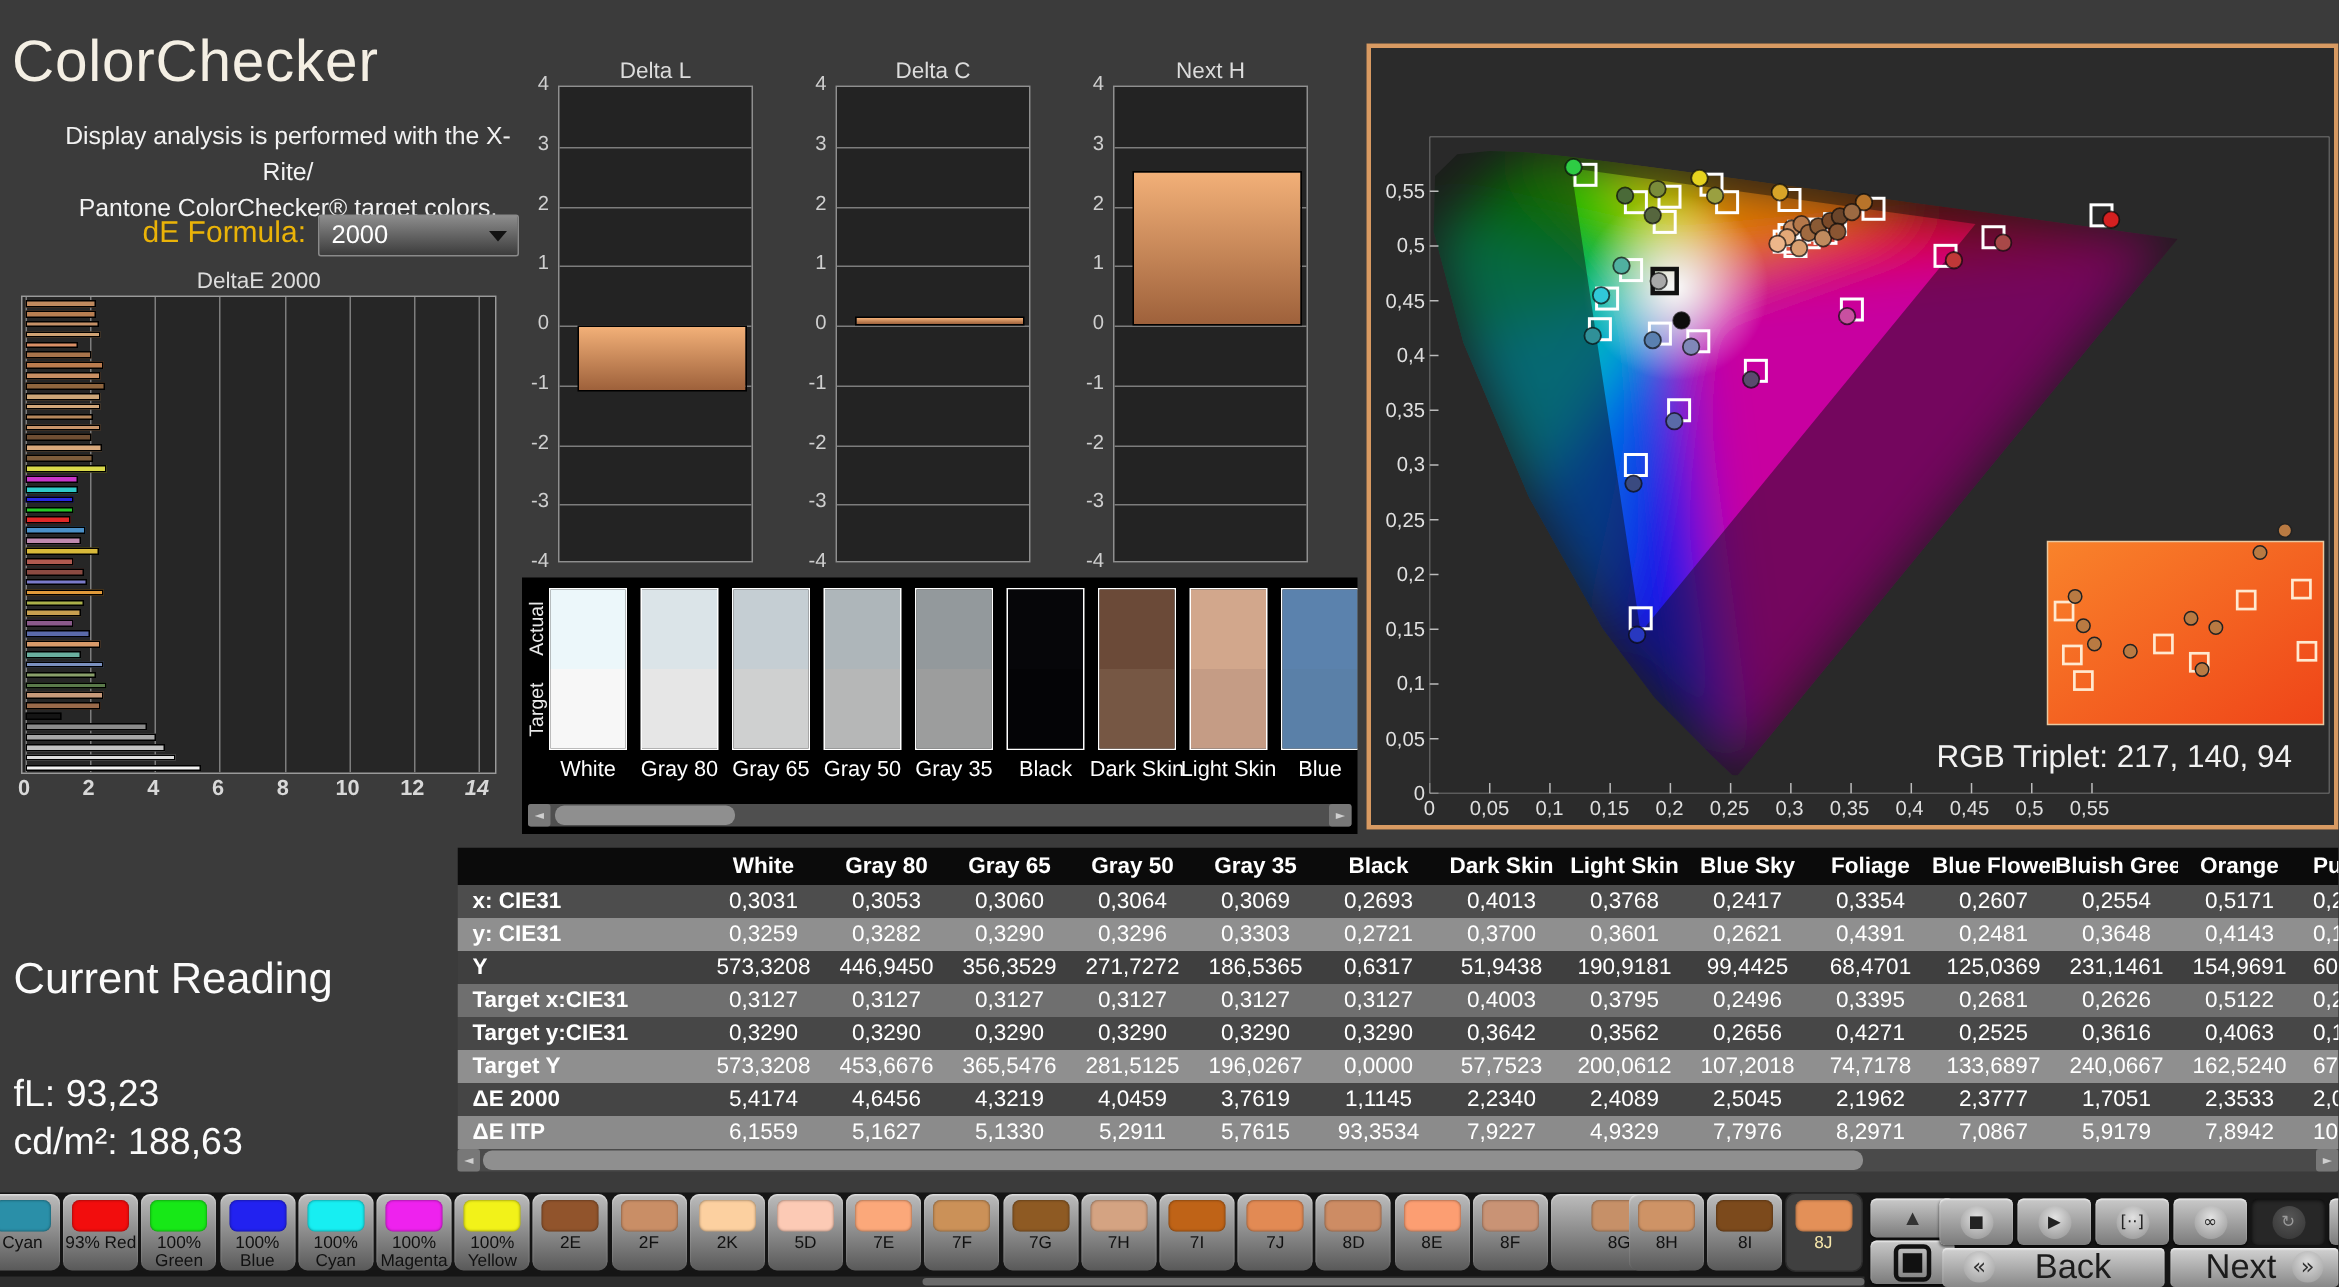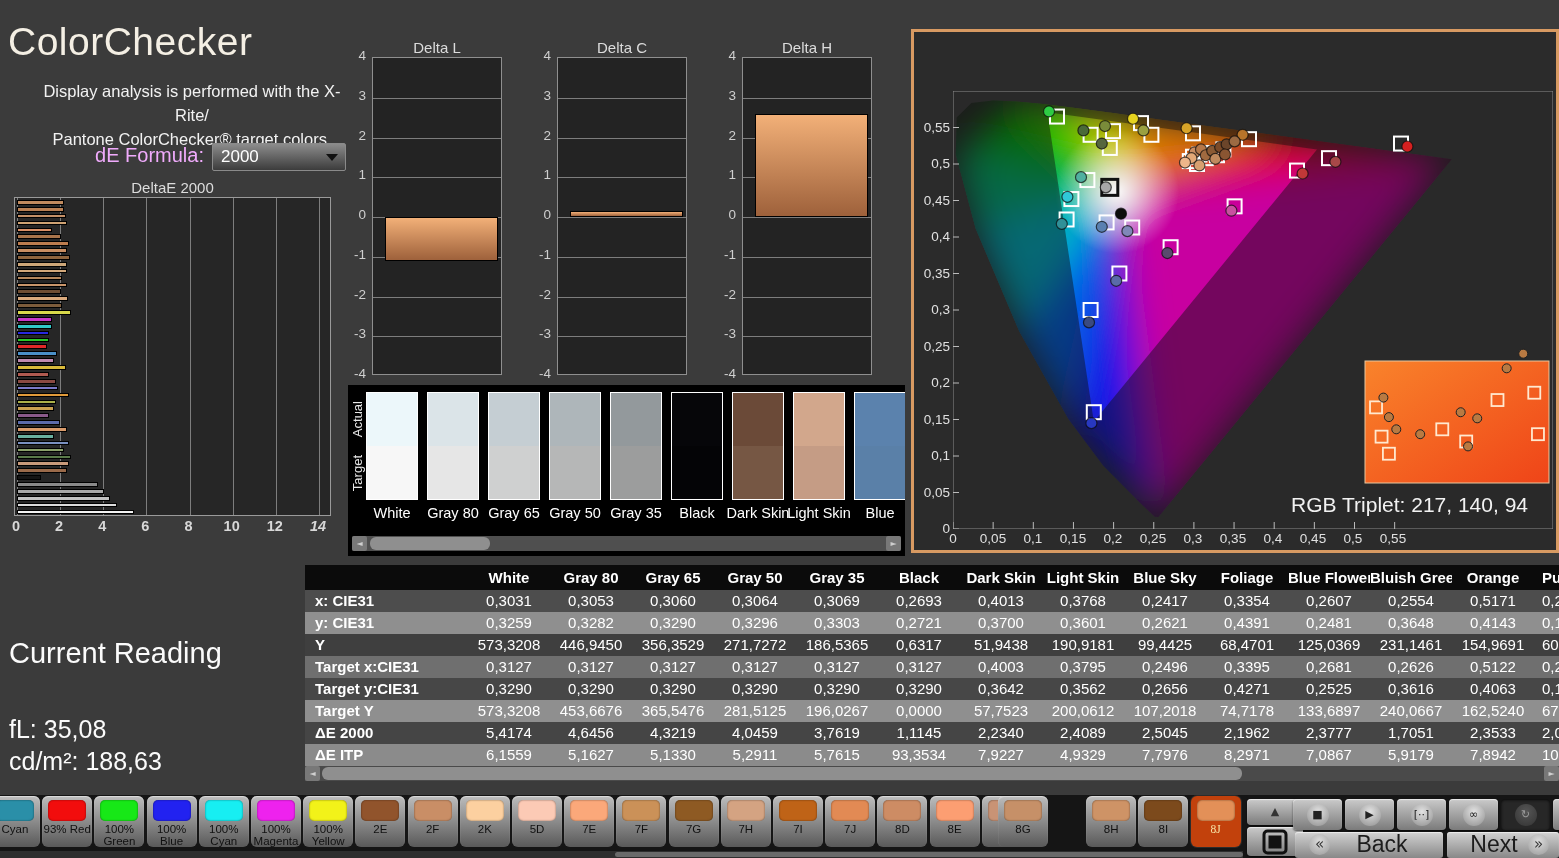--- a/index.html
+++ b/index.html
@@ -2,21 +2,21 @@
 <html><head>
 <meta charset="utf-8">
 <style>
   html,body{margin:0;padding:0;background:#3b3b3b;width:1559px;height:858px;overflow:hidden;
     font-family:"Liberation Sans",sans-serif;-webkit-font-smoothing:antialiased;}
   #stage{position:relative;width:1559px;height:858px;background:#3b3b3b;}
   .abs{position:absolute;}
   
   #app-title{left:8px;top:20px;font-size:39px;color:#f4efe4;letter-spacing:.5px;}
   #app-desc{left:30px;top:80px;width:324px;font-size:16.5px;line-height:1.45;color:#f2f2f2;text-align:center;}
-  #formula-label{left:0px;top:144px;width:204px;text-align:right;font-size:20px;color:#f0abfc;}
+  #formula-label{left:0px;top:144px;width:204px;text-align:right;font-size:20px;color:#eab308;}
   #formula-select{left:212px;top:143px;width:134px;height:28px;border:1px solid #8a8a8a;border-radius:2px;
      background:linear-gradient(#8c8c8c,#3c3c3c);color:#fff;font-size:17px;line-height:26px;padding-left:8px;box-sizing:border-box;}
   #formula-arrow{right:7px;top:10px;width:0;height:0;border-left:6px solid transparent;border-right:6px solid transparent;border-top:7px solid #111;}
   
   #de-title{left:14px;top:179px;width:317px;text-align:center;font-size:15px;color:#dcdcdc;}
   #de-plot{left:14px;top:197px;width:317px;height:319px;background:#262626;border:1px solid #9a9a9a;box-sizing:border-box;overflow:hidden;}
   .de-grid{position:absolute;top:0;bottom:0;width:1px;background:#7d7d7d;}
   .de-bar{position:absolute;left:2px;height:4.7px;border:1px solid #000;box-sizing:border-box;}
   .de-xlab{position:absolute;top:518px;width:40px;text-align:center;font-size:14.5px;color:#d8d8d8;font-weight:bold;}
   
@@ -50,21 +50,21 @@
   
   #meas-table{left:305px;top:565px;width:1254px;height:201px;overflow:hidden;font-size:15px;color:#fff;}
   .trow{position:relative;width:1340px;height:22px;line-height:22px;white-space:nowrap;}
   .tcell{display:inline-block;width:82px;text-align:center;vertical-align:top;overflow:hidden;}
   .tlabel{display:inline-block;width:163px;padding-left:10px;box-sizing:border-box;font-weight:bold;vertical-align:top;}
   .thead{height:25px;line-height:25px;background:#0b0b0b;font-weight:bold;}
   #table-scroll{left:305px;top:766px;width:1254px;height:15px;background:#4a4a4a;}
   
   #bottom-bar{left:0;top:795px;width:1559px;height:63px;background:#151515;overflow:hidden;}
   .patch{position:absolute;top:1px;width:50px;height:51px;border-radius:6px;background:linear-gradient(#bdbdbd,#595959);box-shadow:inset 0 1px 1px rgba(255,255,255,.5);}
-  .patch.sel{background:#c2410c;box-shadow:0 0 0 1px #2c2c2c;font-family:Liberation Serif, serif;}
+  .patch.sel{background:#404040;box-shadow:0 0 0 1px #2c2c2c;}
   .chip{position:absolute;left:50%;transform:translateX(-50%);top:4px;width:38px;height:21px;border-radius:5px;box-shadow:inset 0 0 2px rgba(0,0,0,.55);}
   .patch-label{position:absolute;top:27px;left:0;right:0;text-align:center;font-size:11.5px;line-height:1.05;color:#111;}
   .patch.sel .patch-label{color:#f7e7ab;}
   .ctl{position:absolute;border-radius:4px;background:linear-gradient(#cacaca,#7b7b7b);box-shadow:inset 0 1px 1px rgba(255,255,255,.6),0 1px 2px rgba(0,0,0,.6);}
   .ctl.dark{background:#272727;box-shadow:inset 0 1px 3px rgba(0,0,0,.8);}
   .ctl-circle{position:absolute;left:50%;top:50%;transform:translate(-50%,-50%);width:22px;height:22px;border-radius:50%;
      background:radial-gradient(circle at 50% 35%,#e2e2e2,#8f8f8f);color:#222;font-size:11px;line-height:22px;text-align:center;font-family:"DejaVu Sans",sans-serif;}
   .ctl.dark .ctl-circle{background:radial-gradient(circle at 50% 35%,#565656,#333);color:#9a9a9a;}
   .navbtn{position:absolute;top:832px;height:26px;border-radius:3px;background:linear-gradient(#d2d2d2,#888);color:#1c1c1c;font-size:23px;line-height:25px;text-align:center;box-shadow:inset 0 1px 1px rgba(255,255,255,.6);}
   .nav-chev{position:absolute;top:2px;width:21px;height:21px;border-radius:50%;background:radial-gradient(circle at 50% 35%,#ddd,#999);font-size:15px;line-height:20px;color:#333;font-family:"DejaVu Sans",sans-serif;}
@@ -187,21 +187,21 @@
       </div>
       <div class="abs lch-ylab" style="left: 525px; top: 48px;">4</div>
       <div class="abs lch-ylab" style="left: 525px; top: 87.75px;">3</div>
       <div class="abs lch-ylab" style="left: 525px; top: 127.5px;">2</div>
       <div class="abs lch-ylab" style="left: 525px; top: 167.25px;">1</div>
       <div class="abs lch-ylab" style="left: 525px; top: 207px;">0</div>
       <div class="abs lch-ylab" style="left: 525px; top: 246.75px;">-1</div>
       <div class="abs lch-ylab" style="left: 525px; top: 286.5px;">-2</div>
       <div class="abs lch-ylab" style="left: 525px; top: 326.25px;">-3</div>
       <div class="abs lch-ylab" style="left: 525px; top: 366px;">-4</div>
-      <div class="abs lch-title" style="left: 742px;">Delta H</div>
+      <div class="abs lch-title" style="left: 742px;">Next H</div>
       <div class="abs lch-plot" style="left: 742px;">
         <div class="lch-grid" style="top: 39.75px;"></div>
         <div class="lch-grid" style="top: 79.5px;"></div>
         <div class="lch-grid" style="top: 119.25px;"></div>
         <div class="lch-grid" style="top: 159px;"></div>
         <div class="lch-grid" style="top: 198.75px;"></div>
         <div class="lch-grid" style="top: 238.5px;"></div>
         <div class="lch-grid" style="top: 278.25px;"></div>
         <div class="lch-bar" style="top: 55.65px; height: 103.35px;"></div>
       </div>
@@ -439,21 +439,21 @@
         <div class="abs cie-xlab" style="left: 337px;">0,4</div>
         <div class="abs cie-xlab" style="left: 377px;">0,45</div>
         <div class="abs cie-xlab" style="left: 417px;">0,5</div>
         <div class="abs cie-xlab" style="left: 457px;">0,55</div>
       </div>
     <div class="abs" id="rgb-triplet">RGB Triplet: 217, 140, 94</div>
   </div>
 
   <div class="abs" id="stat-current">Current Reading</div>
   <div class="abs" id="stat-fl">
-    <span>fL:</span> <span>35,08</span></div>
+    <span>fL:</span> <span>93,23</span></div>
   <div class="abs" id="stat-cd">
     <span>cd/m²:</span> <span>188,63</span></div>
 
   <div class="abs" id="meas-table">
       <div class="trow thead"><div class="tlabel"></div><div class="tcell">White</div><div class="tcell">Gray 80</div><div class="tcell">Gray 65</div><div class="tcell">Gray 50</div><div class="tcell">Gray 35</div><div class="tcell">Black</div><div class="tcell">Dark Skin</div><div class="tcell">Light Skin</div><div class="tcell">Blue Sky</div><div class="tcell">Foliage</div><div class="tcell">Blue Flower</div><div class="tcell">Bluish Green</div><div class="tcell">Orange</div><div class="tcell" style="text-align: left; padding-left: 8px; width: 110px;">Pu</div></div>
       <div class="trow" style="background: rgb(77, 77, 77);"><div class="tlabel">x: CIE31</div><div class="tcell">0,3031</div><div class="tcell">0,3053</div><div class="tcell">0,3060</div><div class="tcell">0,3064</div><div class="tcell">0,3069</div><div class="tcell">0,2693</div><div class="tcell">0,4013</div><div class="tcell">0,3768</div><div class="tcell">0,2417</div><div class="tcell">0,3354</div><div class="tcell">0,2607</div><div class="tcell">0,2554</div><div class="tcell">0,5171</div><div class="tcell" style="text-align: left; padding-left: 8px; width: 110px;">0,2</div></div>
       <div class="trow" style="background: rgb(143, 143, 143);"><div class="tlabel">y: CIE31</div><div class="tcell">0,3259</div><div class="tcell">0,3282</div><div class="tcell">0,3290</div><div class="tcell">0,3296</div><div class="tcell">0,3303</div><div class="tcell">0,2721</div><div class="tcell">0,3700</div><div class="tcell">0,3601</div><div class="tcell">0,2621</div><div class="tcell">0,4391</div><div class="tcell">0,2481</div><div class="tcell">0,3648</div><div class="tcell">0,4143</div><div class="tcell" style="text-align: left; padding-left: 8px; width: 110px;">0,1</div></div>
       <div class="trow" style="background: rgb(63, 63, 63);"><div class="tlabel">Y</div><div class="tcell">573,3208</div><div class="tcell">446,9450</div><div class="tcell">356,3529</div><div class="tcell">271,7272</div><div class="tcell">186,5365</div><div class="tcell">0,6317</div><div class="tcell">51,9438</div><div class="tcell">190,9181</div><div class="tcell">99,4425</div><div class="tcell">68,4701</div><div class="tcell">125,0369</div><div class="tcell">231,1461</div><div class="tcell">154,9691</div><div class="tcell" style="text-align: left; padding-left: 8px; width: 110px;">60</div></div>
       <div class="trow" style="background: rgb(111, 111, 111);"><div class="tlabel">Target x:CIE31</div><div class="tcell">0,3127</div><div class="tcell">0,3127</div><div class="tcell">0,3127</div><div class="tcell">0,3127</div><div class="tcell">0,3127</div><div class="tcell">0,3127</div><div class="tcell">0,4003</div><div class="tcell">0,3795</div><div class="tcell">0,2496</div><div class="tcell">0,3395</div><div class="tcell">0,2681</div><div class="tcell">0,2626</div><div class="tcell">0,5122</div><div class="tcell" style="text-align: left; padding-left: 8px; width: 110px;">0,2</div></div>
       <div class="trow" style="background: rgb(71, 71, 71);"><div class="tlabel">Target y:CIE31</div><div class="tcell">0,3290</div><div class="tcell">0,3290</div><div class="tcell">0,3290</div><div class="tcell">0,3290</div><div class="tcell">0,3290</div><div class="tcell">0,3290</div><div class="tcell">0,3642</div><div class="tcell">0,3562</div><div class="tcell">0,2656</div><div class="tcell">0,4271</div><div class="tcell">0,2525</div><div class="tcell">0,3616</div><div class="tcell">0,4063</div><div class="tcell" style="text-align: left; padding-left: 8px; width: 110px;">0,1</div></div>
@@ -541,21 +541,21 @@
         <div class="patch-label">8D</div>
       </div>
       <div class="patch" style="left: 929.6px;">
         <div class="chip" style="background: rgb(252, 158, 114);"></div>
         <div class="patch-label">8E</div>
       </div>
       <div class="patch" style="left: 981.8px;">
         <div class="chip" style="background: rgb(201, 147, 117);"></div>
         <div class="patch-label">8F</div>
       </div>
-      <div class="patch" style="left: 998px;">
+      <div class="patch" style="left: 1034px; padding-left: 41px;">
         <div class="chip" style="background: rgb(198, 144, 104);"></div>
         <div class="patch-label">8G</div>
       </div>
       <div class="patch" style="left: 1086.2px;">
         <div class="chip" style="background: rgb(206, 147, 102);"></div>
         <div class="patch-label">8H</div>
       </div>
       <div class="patch" style="left: 1138.4px;">
         <div class="chip" style="background: rgb(124, 74, 28);"></div>
         <div class="patch-label">8I</div>

